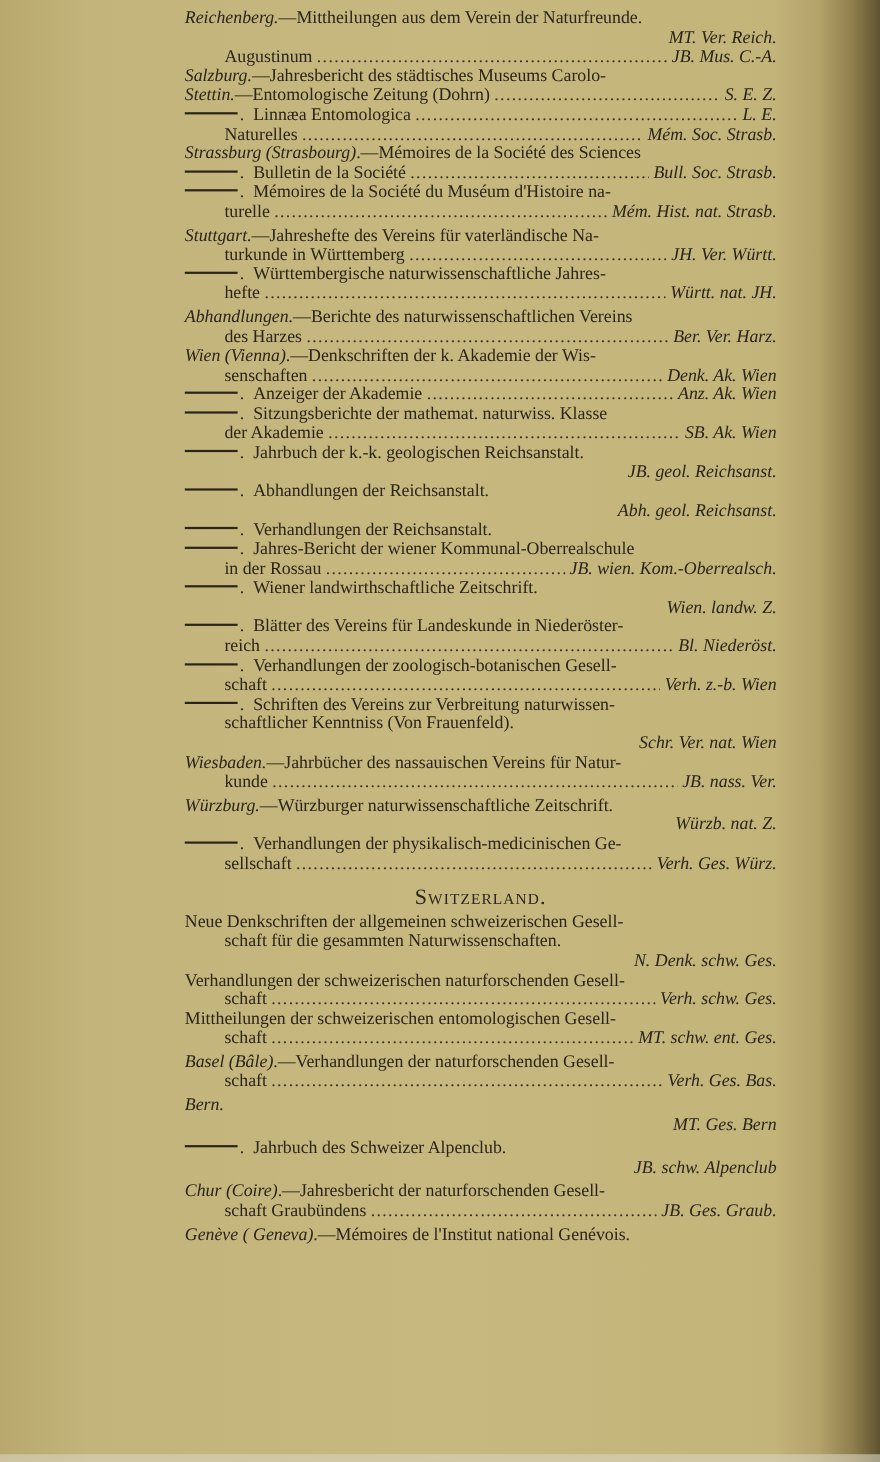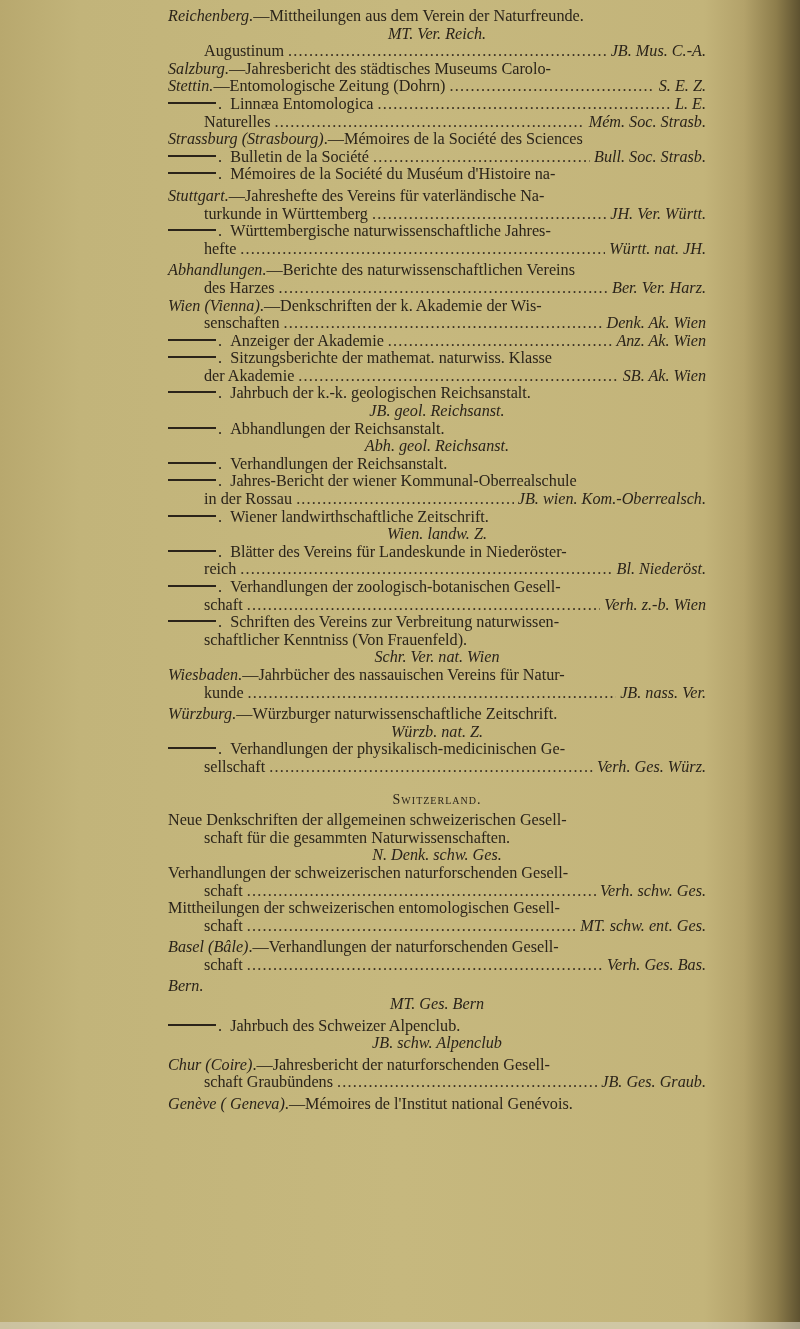--- a/index.html
+++ b/index.html
@@ -11,28 +11,28 @@
     position: relative;
   }
   .page {
     position: absolute; left: 168px; top: 0; width: 538px;
     font-size: 16.2px; line-height: 17.6px;
   }
   .entry { margin: 0; }
   .line { display: flex; white-space: nowrap; align-items: baseline; height: 17.6px; }
   .line.indent { padding-left: 36px; }
   .line.just { justify-content: space-between; align-items: center; }
-  .line.right { justify-content: center; }
+  .line.right { justify-content: flex-end; }
   .place { font-style: italic; }
   .dash { display: inline-block; width: 48px; border-bottom: 2px solid #2b241a; transform: translateY(-5px); margin-right: 2px; }
   .dotfill { flex: 1; overflow: hidden; letter-spacing: 1.2px; margin: 0 4px; color: #3a3022; }
   .dotfill::after { content: "................................................................................................................................"; }
   .abbr { font-style: italic; }
   .first-top { height: 8px; }
-  .section-head { text-align: center; font-variant: small-caps; letter-spacing: 1px; font-size: 14px; margin: 14px 0 4px 0; }
+  .section-head { text-align: center; font-variant: small-caps; letter-spacing: 1px; font-size: 20px; margin: 14px 0 4px 0; }
   .gap { height: 4px; }
   .bottom-band { position: absolute; left: 0; top: 1322px; width: 800px; height: 7px; background: #d8d4c0; opacity: .6; }
 </style>
 </head>
 <body>
 
 <div class="page">
   <div class="first-top"></div>
 
   <div class="entry">
@@ -87,20 +87,25 @@
         <span>.&nbsp;&nbsp;</span>
         <span>Bulletin de la Société</span>
         <span class="dotfill"></span>
         <span class="abbr">Bull. Soc. Strasb.</span>
       </div>
   </div>
   <div class="entry">
     <div class="line just">
         <span><span class="dash"></span><span>.&nbsp;&nbsp;</span><span>Mémoires de la Société du Muséum d'Histoire na-</span></span>
       </div>
+    <div class="line indent">
+        <span>turelle</span>
+        <span class="dotfill"></span>
+        <span class="abbr">Mém. Hist. nat. Strasb.</span>
+      </div>
   </div>
 
   <div class="gap"></div>
 
   <div class="entry">
     <div class="line">
         <span class="place">Stuttgart.</span>
         <span>—Jahreshefte des Vereins für vaterländische Na-</span>
       </div>
     <div class="line indent">

